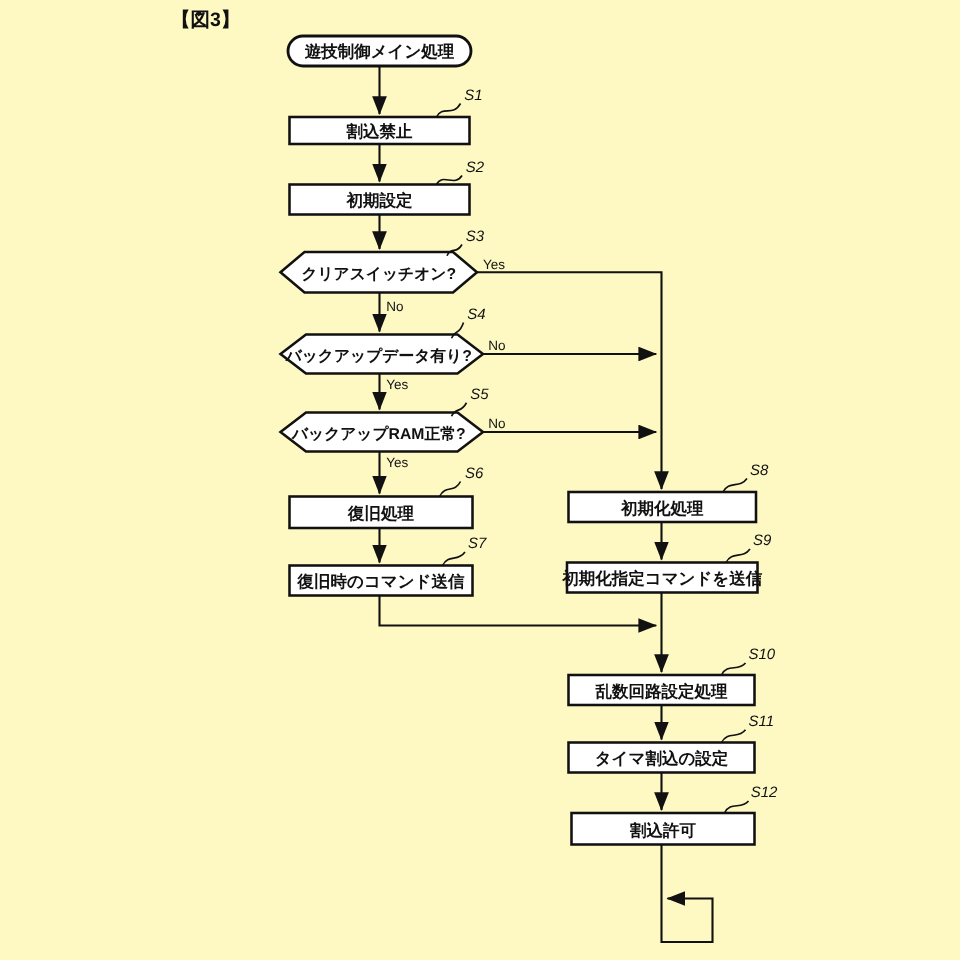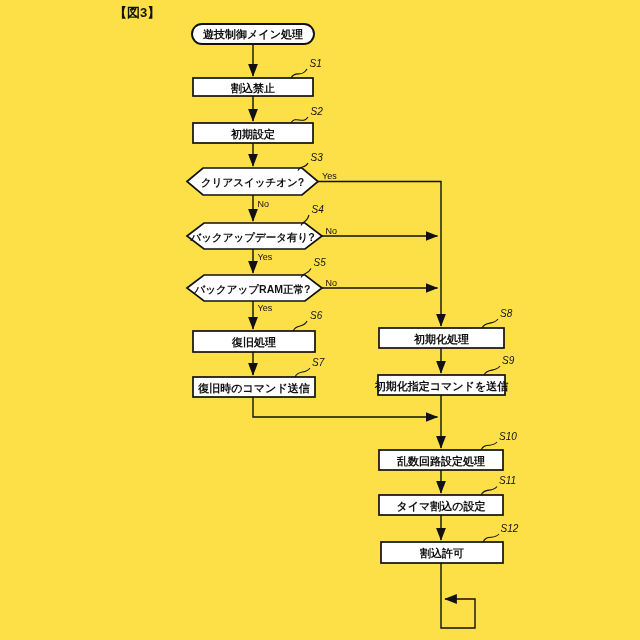--- a/index.html
+++ b/index.html
@@ -1,19 +1,19 @@
 <!DOCTYPE html>
 <html><head>
 <meta charset="utf-8">
 <style>
   html, body { margin: 0; padding: 0; background: #ffffff; }
   .page {
     position: relative;
     width: 640px; height: 640px;
-    background: #fde047;
+    background: #fef9c3;
     font-family: "Liberation Sans", sans-serif;
   }
   svg { display: block; }
   svg text {
     font-family: "Liberation Sans", sans-serif;
     fill: #111111;
   }
   .fig-label { font-size: 13px; font-weight: bold; }
   .node-label { font-size: 11px; font-weight: 600; text-anchor: middle; }
   .decision-label { font-size: 10.5px; font-weight: 600; text-anchor: middle; }

